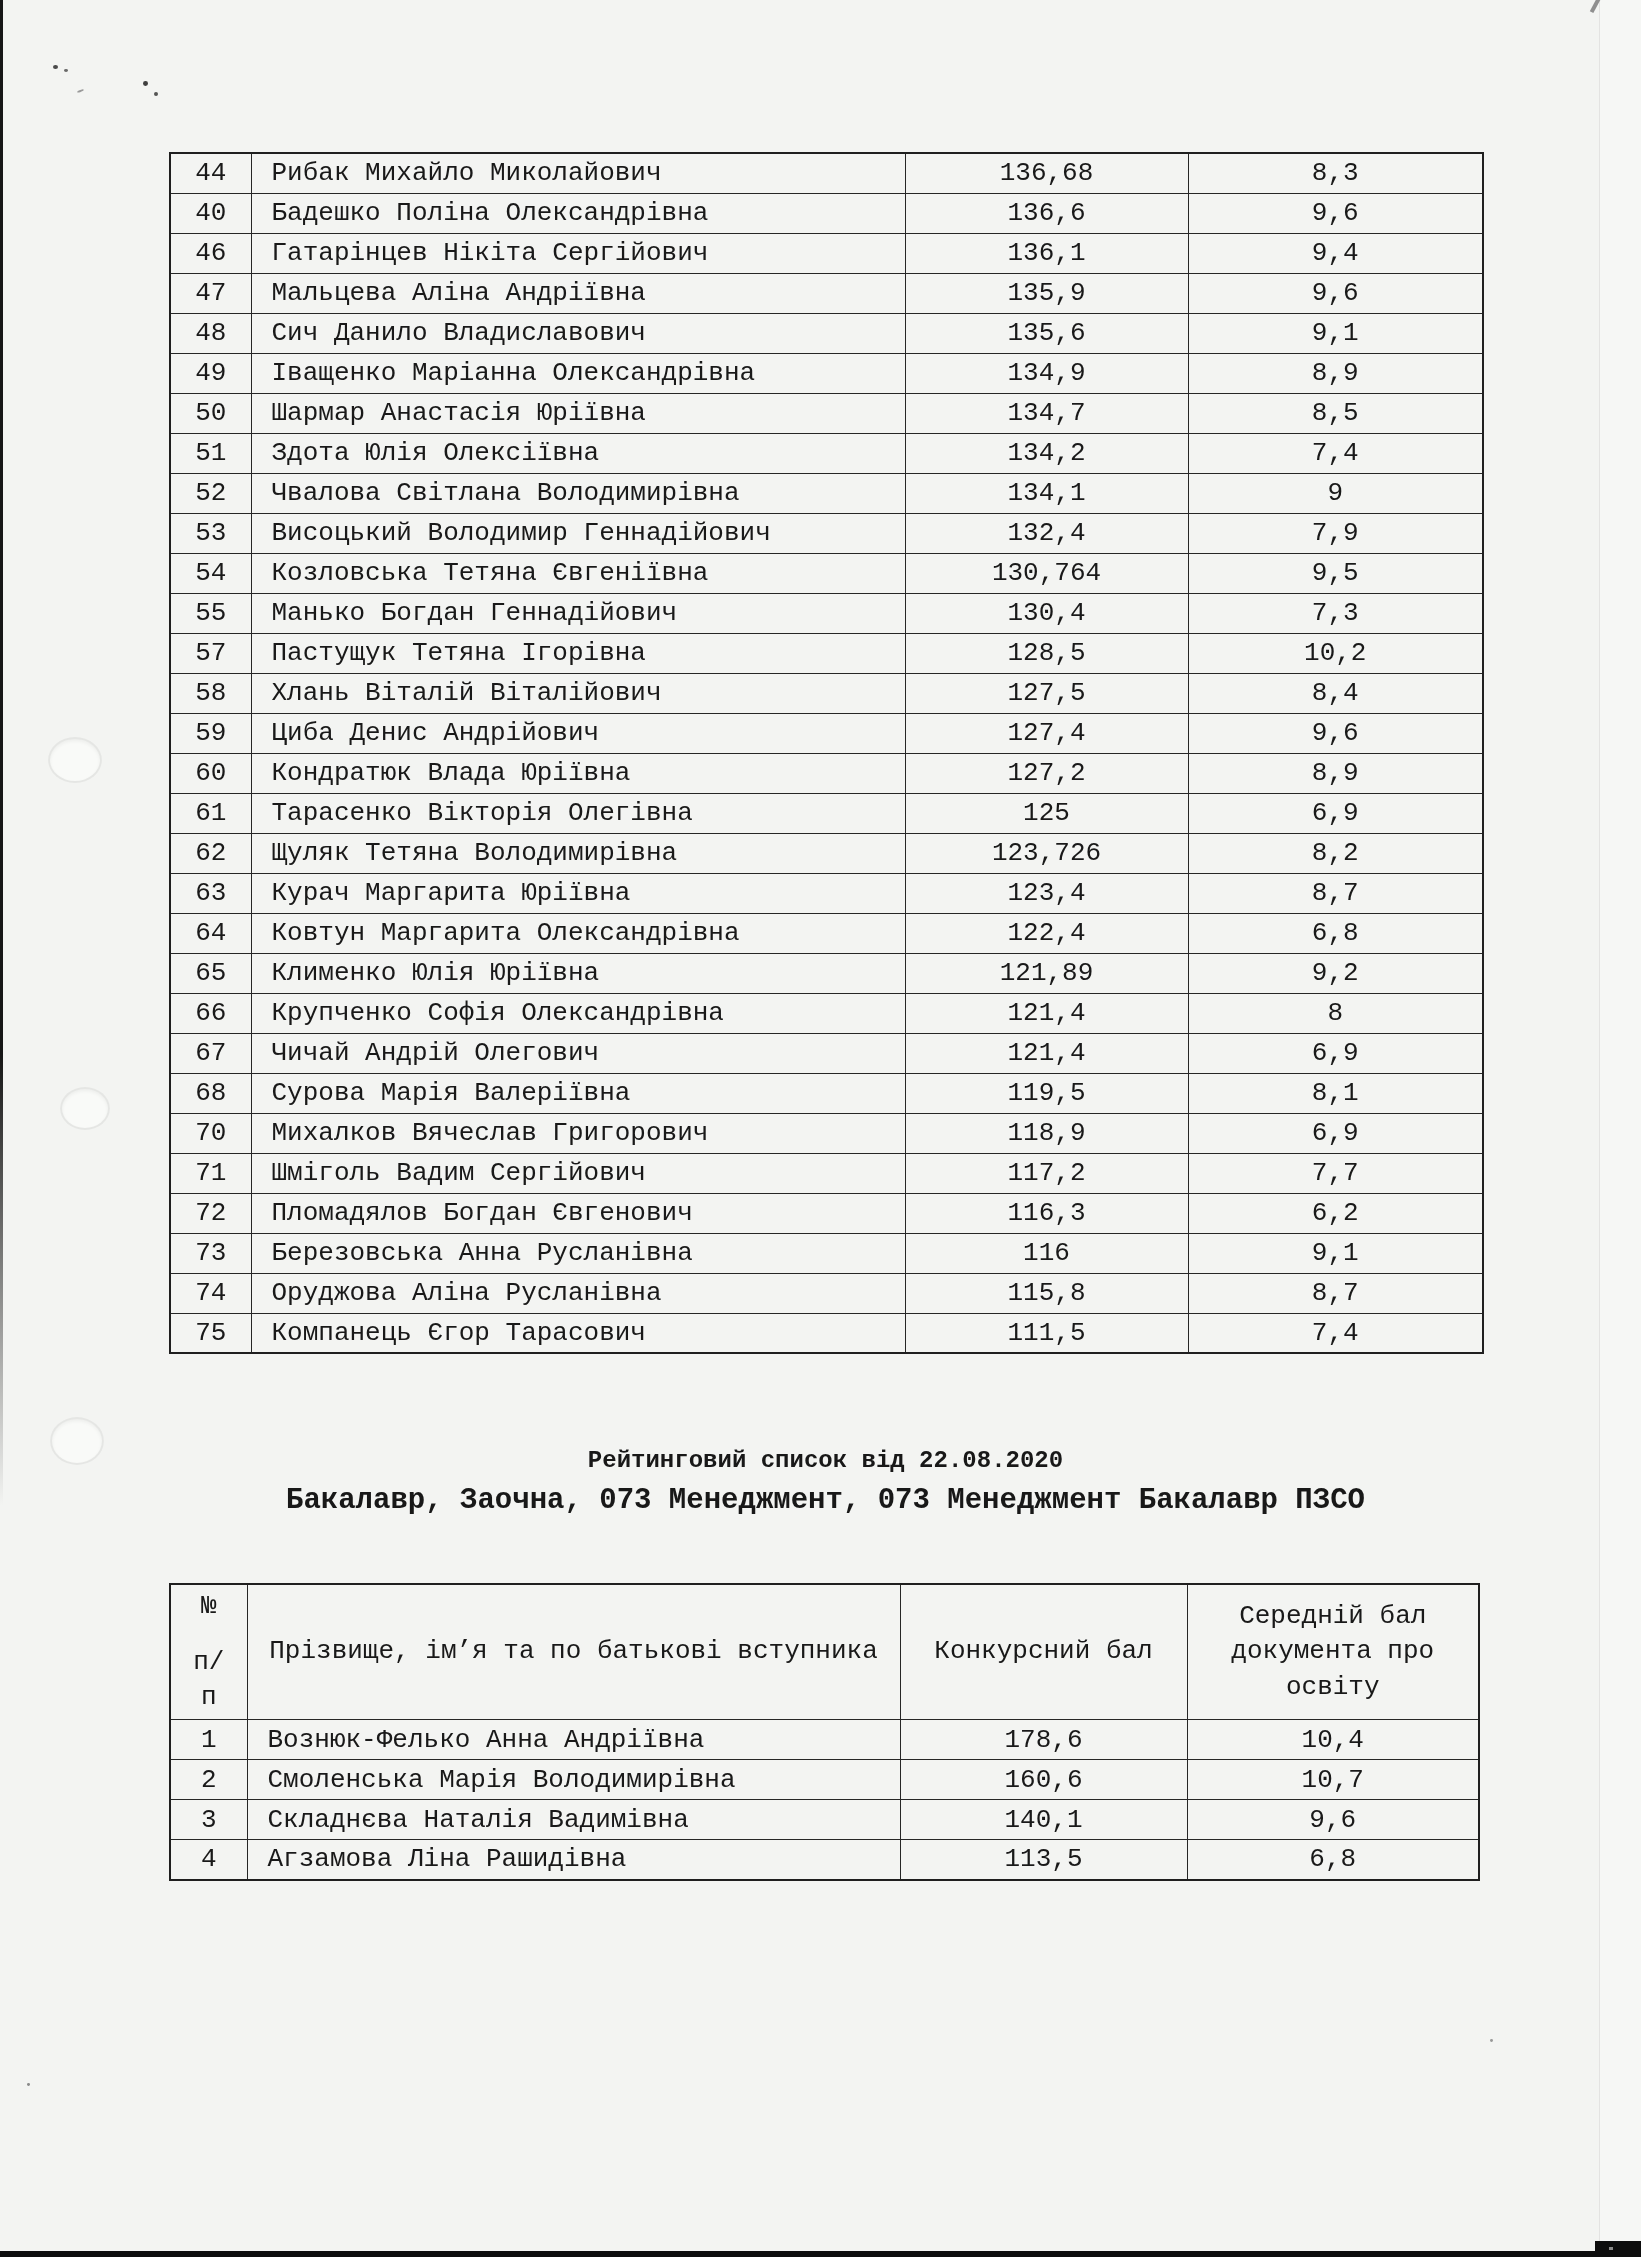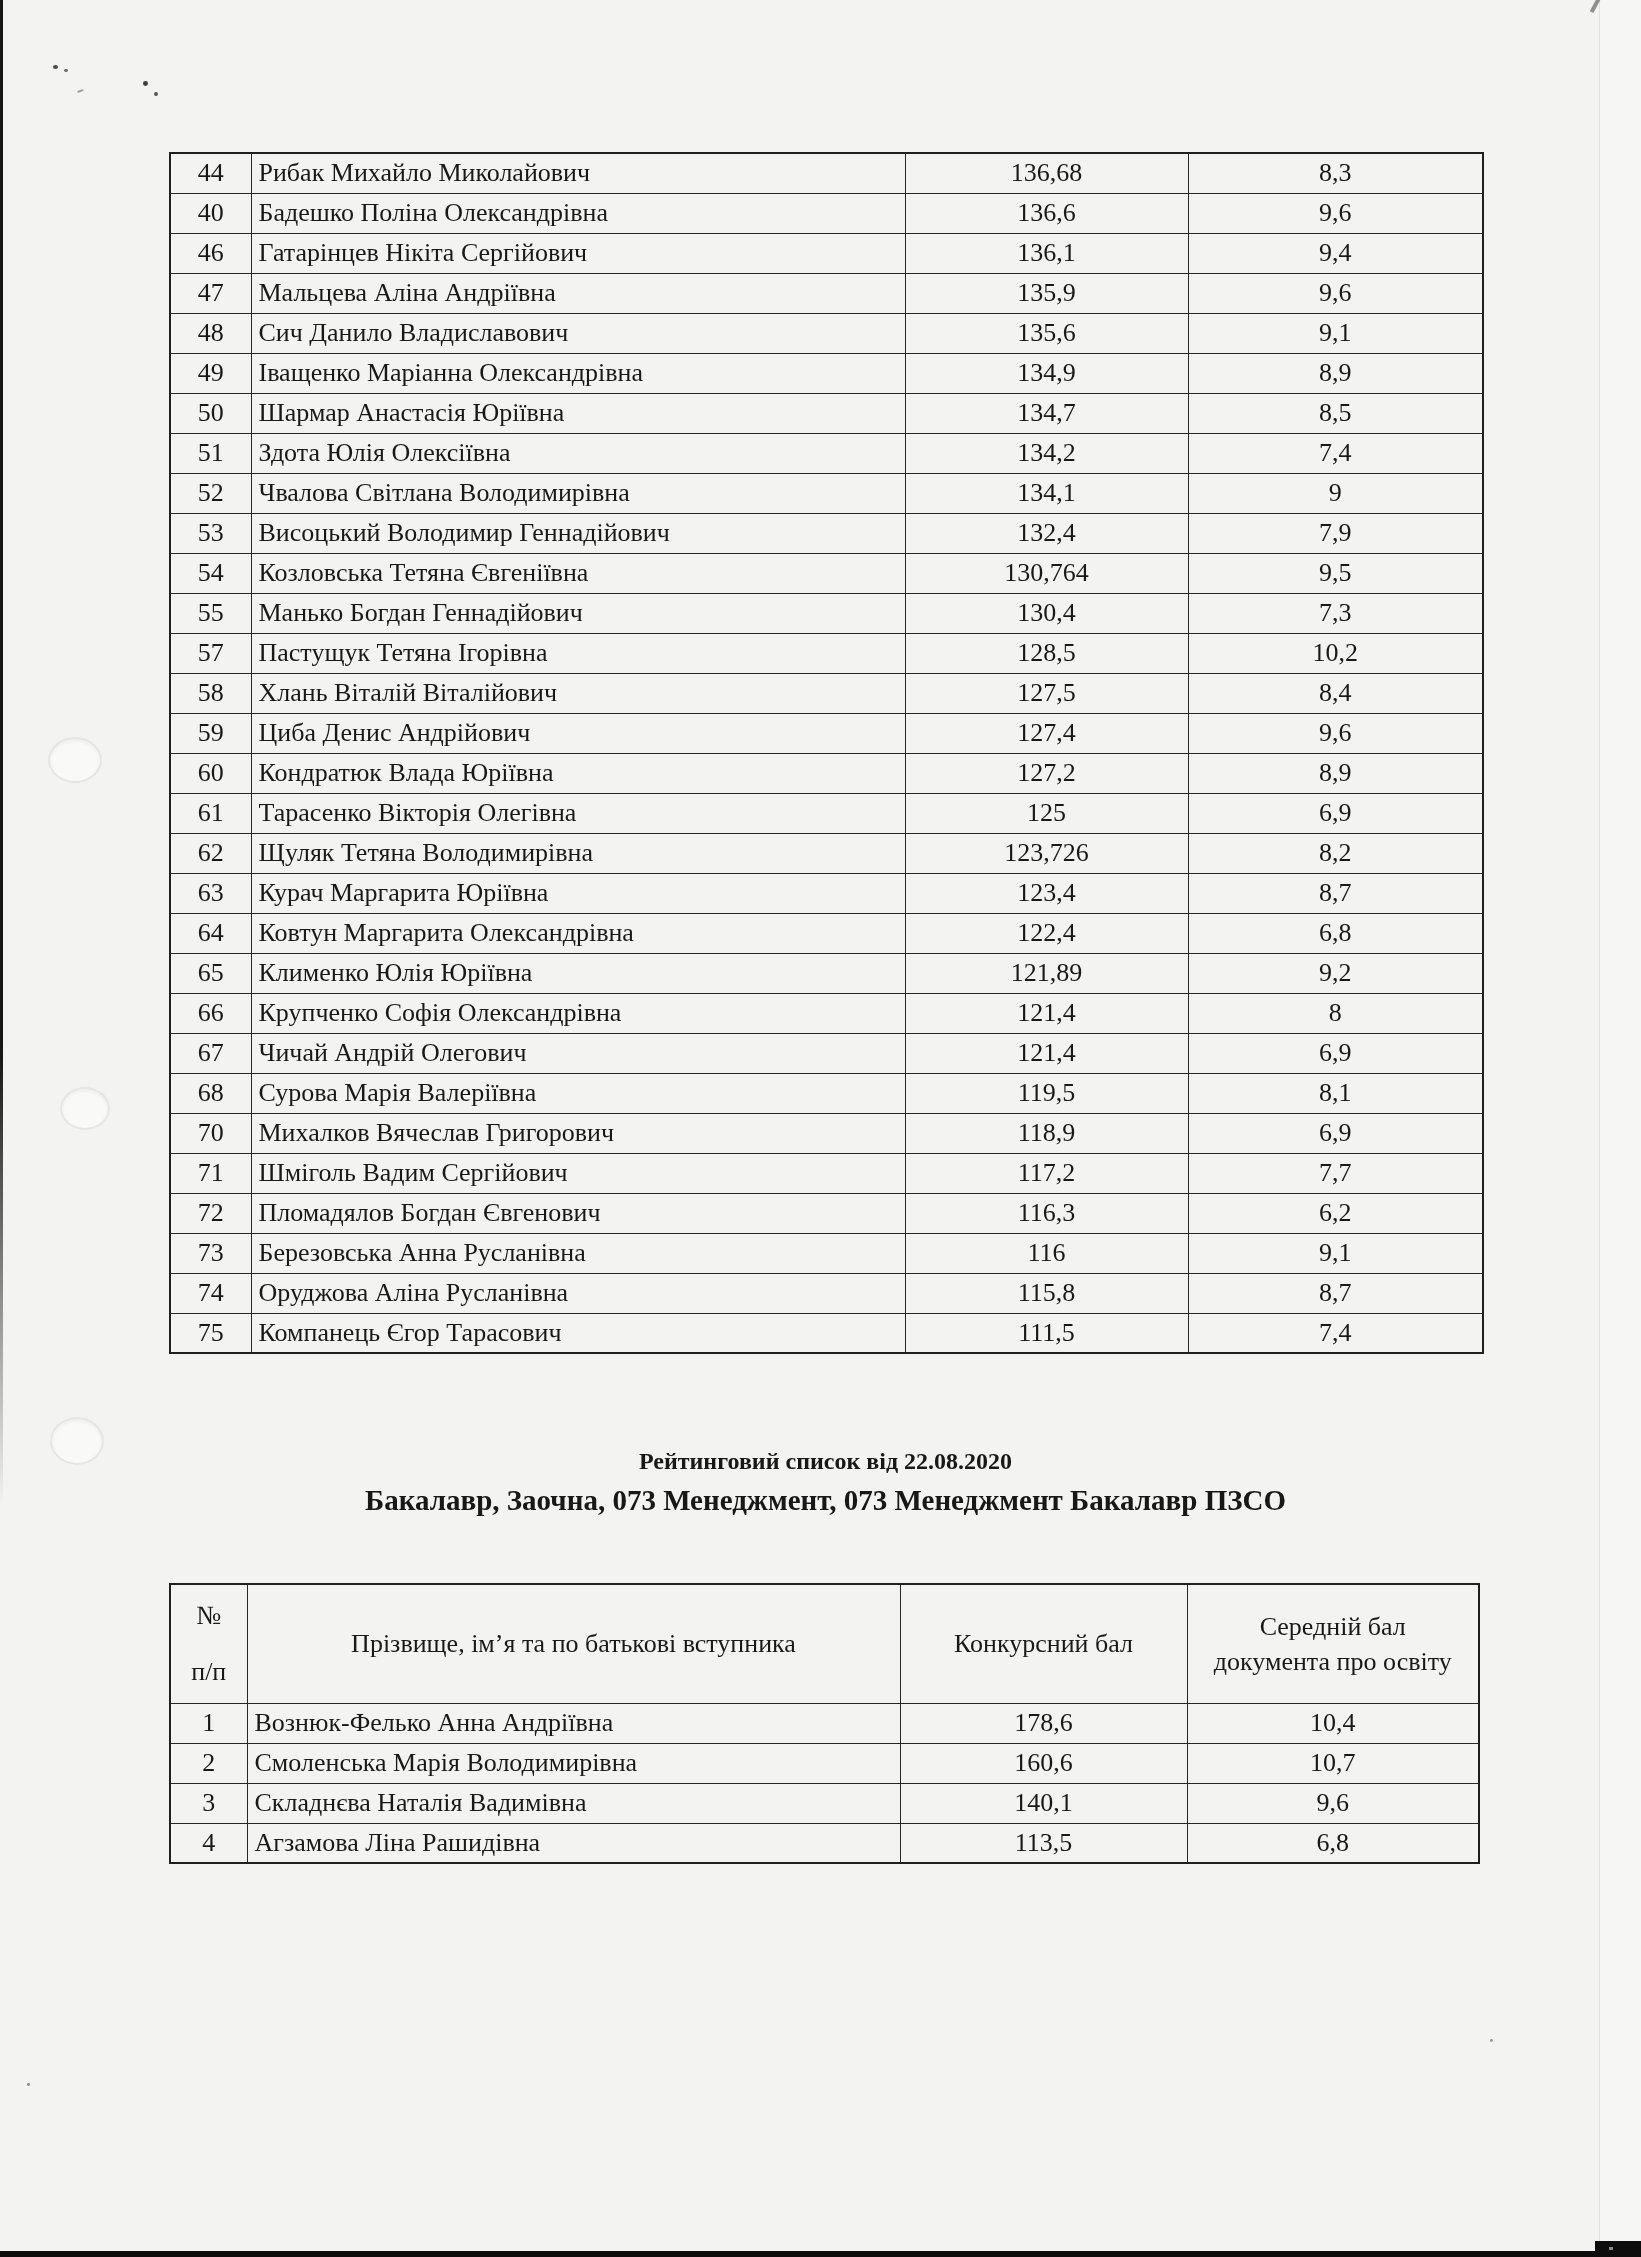--- a/index.html
+++ b/index.html
@@ -6,21 +6,21 @@
     margin: 0;
     padding: 0;
     background: #e9eae8;
   }
   .page {
     position: relative;
     width: 1641px;
     height: 2257px;
     background: #f3f4f2;
     overflow: hidden;
-    font-family: Liberation Serif, serif;
+    font-family: Liberation Mono, monospace;
     color: #1c1c1c;
   }
 
   
   table.scan-table {
     position: absolute;
     border-collapse: collapse;
     table-layout: fixed;
     background: transparent;
   }
@@ -51,21 +51,21 @@
   .num-head {
     display: flex;
     flex-direction: column;
     align-items: center;
     justify-content: center;
     gap: 21px;
     height: 100%;
   }
 
   .c-num   { text-align: center; }
-  .c-name  { text-align: left; padding-left: 7px; }
+  .c-name  { text-align: left; padding-left: 20px; }
   .c-score { text-align: center; }
   .c-avg   { text-align: center; }
 
   
   .titles {
     position: absolute;
     left: 169px;
     top: 1448px;
     width: 1313px;
     text-align: center;

